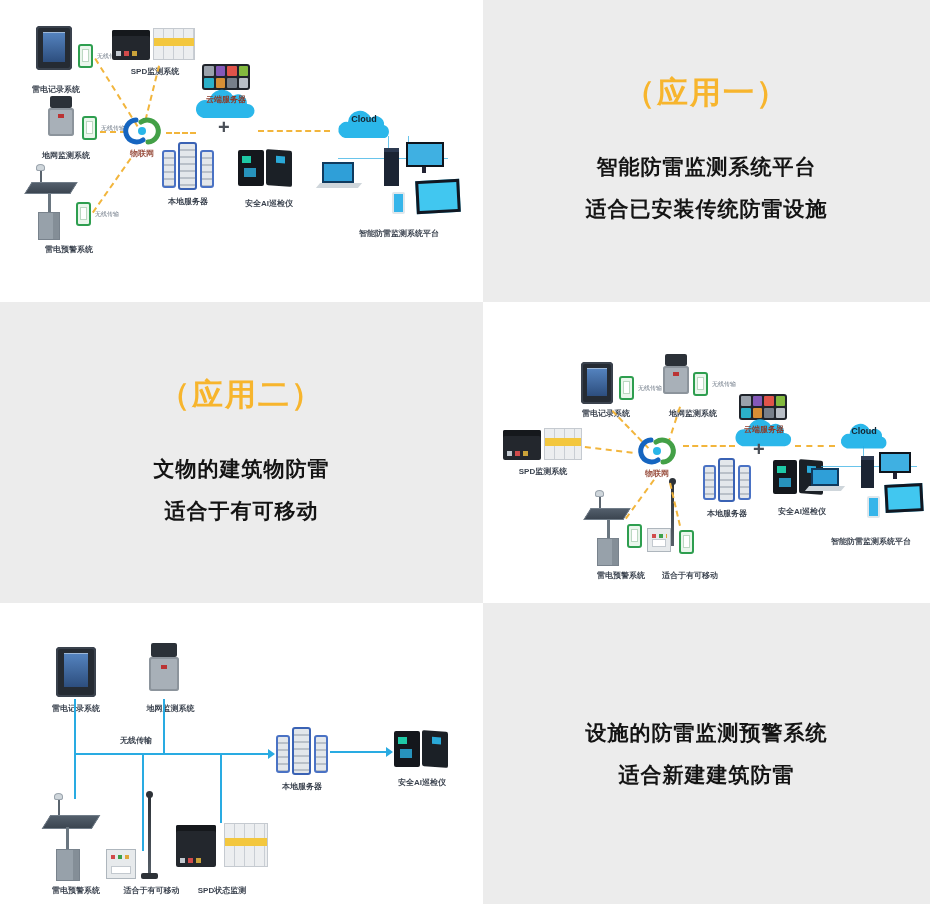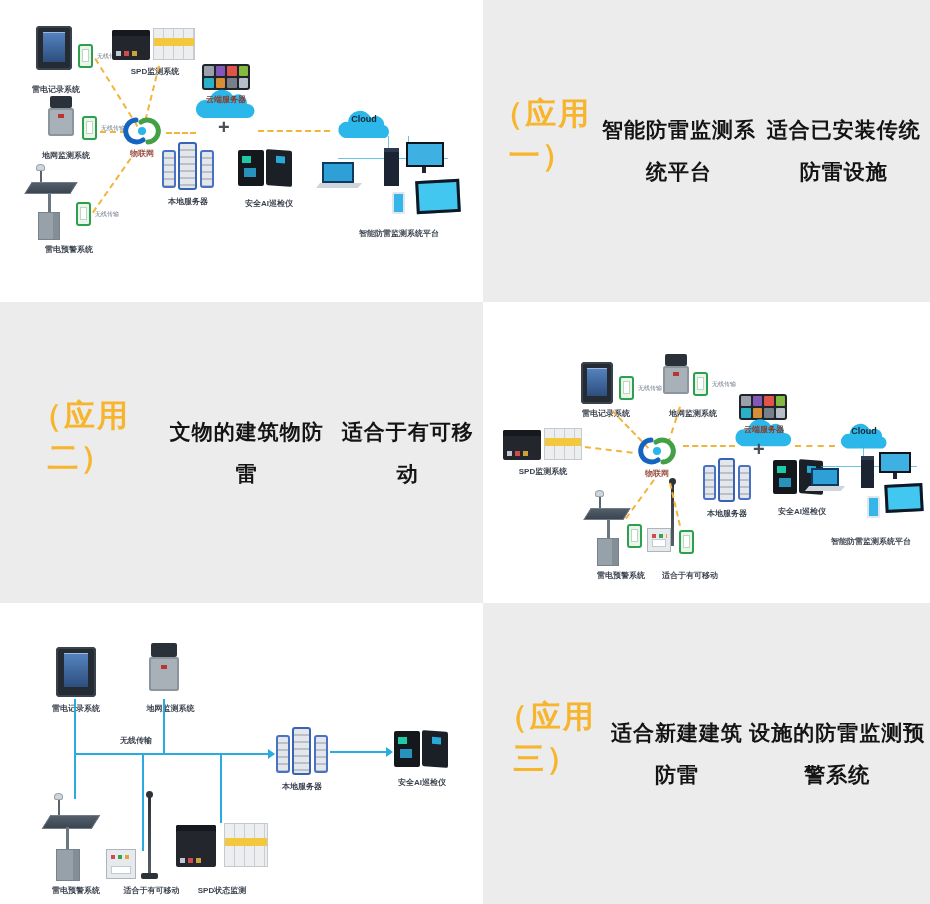--- a/index.html
+++ b/index.html
@@ -13,21 +13,21 @@
   }
   *{margin:0;padding:0;box-sizing:border-box;}
   body{width:930px;height:904px;background:#fff;font-family:"Liberation Sans","DejaVu Sans",sans-serif;overflow:hidden;}
   .page{width:930px;height:904px;}
   .row{display:flex;width:930px;}
   .r1{height:302px;} .r2{height:301px;} .r3{height:301px;}
   .diag{position:relative;background:#fff;overflow:hidden;}
   .d1{width:483px;height:302px;}
   .d2{width:447px;height:301px;}
   .d3{width:483px;height:301px;}
-  .panel{background:var(--panel-bg);display:flex;flex-direction:row;align-items:center;justify-content:center;text-align:center;}
+  .panel{background:var(--panel-bg);display:flex;flex-direction:column;align-items:center;justify-content:center;text-align:center;}
   .p1{width:447px;height:302px;}
   .p2{width:483px;height:301px;}
   .p3{width:447px;height:301px;}
   .app-title{color:var(--yellow);font-size:31px;font-weight:bold;letter-spacing:2px;margin-bottom:32px;}
   .app-line{color:var(--ink);font-size:21px;font-weight:bold;letter-spacing:1px;line-height:2.0;}
   
   .lbl{position:absolute;font-size:8px;font-weight:bold;color:#1c2533;text-align:center;white-space:nowrap;opacity:.88;}
   .tiny{position:absolute;font-size:6px;color:#6b7684;white-space:nowrap;}
   .cloud-lbl{position:absolute;width:100%;text-align:center;font-size:8px;font-weight:bold;color:#8d3a28;top:12px;}
   .plus{position:absolute;font-size:20px;font-weight:bold;color:#4a4f57;}
@@ -435,19 +435,18 @@
       <div class="brk" style="left:176px;top:222px;width:40px;height:42px;">
           <div class="dots"></div>
         </div>
       <div class="spdw" style="left:224px;top:220px;width:44px;height:44px;">
           <div class="band" style="top:14px;"></div>
         </div>
       <div class="lbl" style="left:172px;top:282px;width:100px;">SPD状态监测</div>
     </div>
 
     <div class="panel p3">
-      <div class="app-title">（应用三）</div>
+      <div class="app-line">设施的防雷监测预警系统</div>
       <div class="app-line">适合新建建筑防雷</div>
-      <div class="app-line">设施的防雷监测预警系统</div>
     </div>
   </div>
 
 </div>
 
 </body></html>

